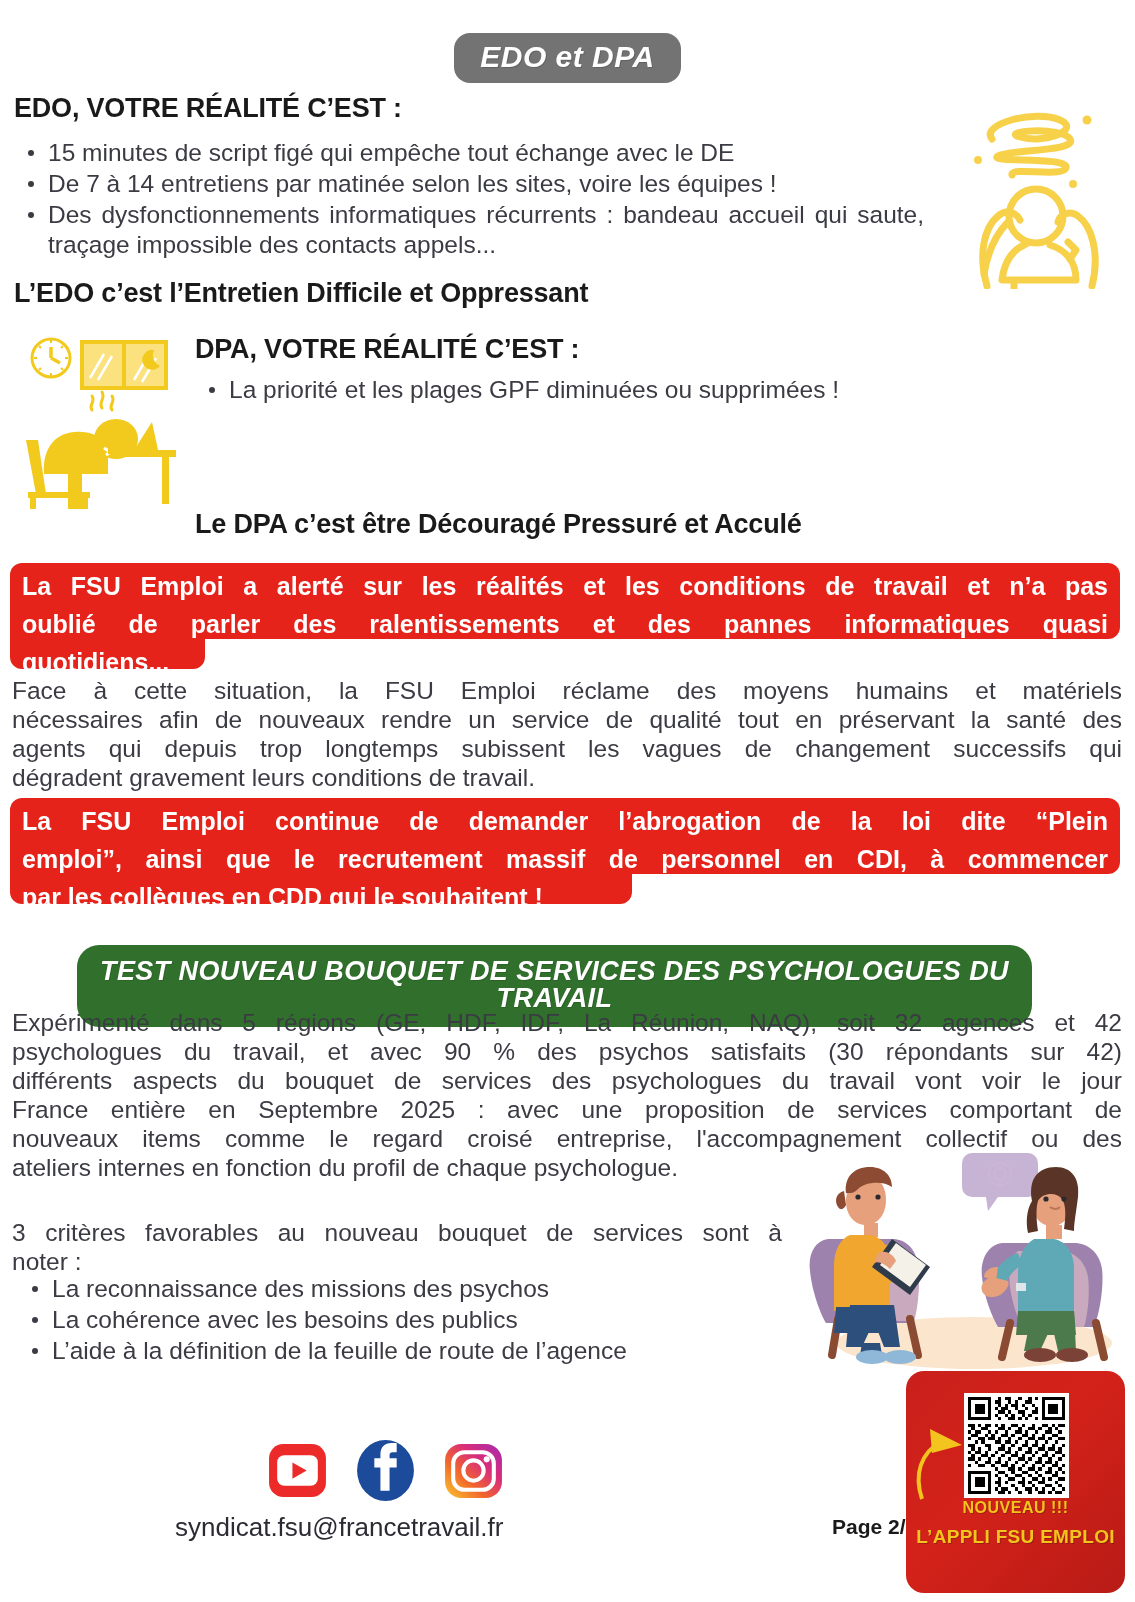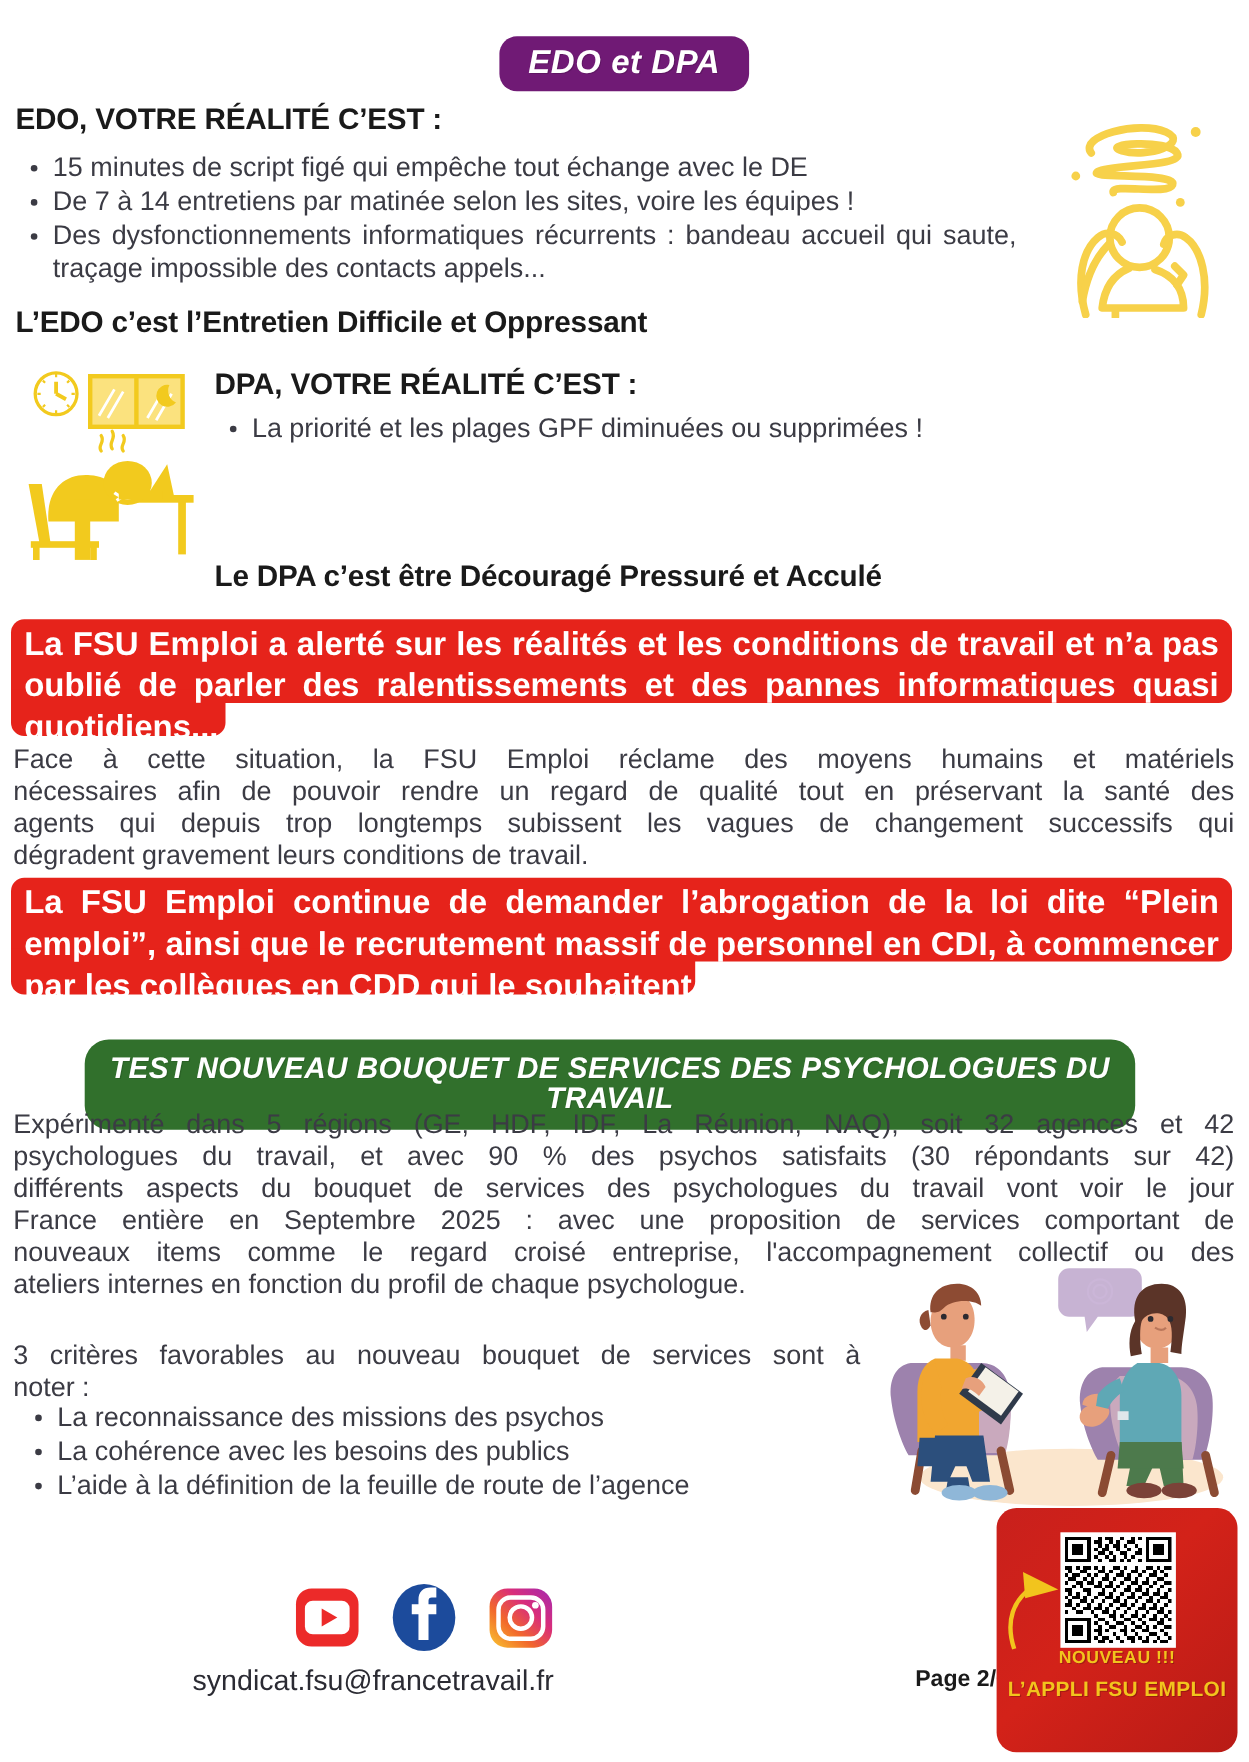--- a/index.html
+++ b/index.html
@@ -17,21 +17,21 @@
   }
 
   
   .badge-wrap {
     position: absolute;
     top: 33px; left: 0; width: 1135px;
     text-align: center;
   }
   .green-badge {
     display: inline-block;
-    background: #701a75;
+    background: #737373;
     color: #ffffff;
     border-radius: 16px;
     padding: 9px 26px 11px;
     font-size: 30px;
     font-weight: bold;
     font-style: italic;
     letter-spacing: 0.5px;
     line-height: 1;
     text-shadow: 1px 1px 0 rgba(0,0,0,.15);
   }
@@ -80,21 +80,21 @@
 
   .red-block {
     position: absolute;
     background: #e6231b;
     border-radius: 12px;
   }
   .red-block-txt {
     position: absolute;
     color: #fff;
     font-weight: bold;
-    font-size: 30px;
+    font-size: 25px;
     line-height: 38px;
     text-align: justify;
   }
   .jline {
     display: block;
     text-align: justify;
     text-align-last: justify;
     white-space: nowrap;
   }
   .jline.nol { text-align-last: left; }
@@ -261,21 +261,21 @@
 <div class="red-block" style="left:10px; top:563px; width:1110px; height:76px;"></div>
 <div class="red-block" style="left:10px; top:627px; width:195px; height:42px; border-radius:0 12px 12px 12px;"></div>
 <div class="red-block-txt" style="left:22px; top:567px; width:1086px;">
   <span class="jline">La FSU Emploi a alerté sur les réalités et les conditions de travail et n’a pas</span>
   <span class="jline">oublié de parler des ralentissements et des pannes informatiques quasi</span>
   <span class="jline nol">quotidiens...</span>
 </div>
 
 <div class="para" style="left:12px; top:676px; width:1110px;">
   <span class="jline">Face à cette situation, la FSU Emploi réclame des moyens humains et matériels</span>
-  <span class="jline">nécessaires afin de pouvoir rendre un regard de qualité tout en préservant la santé des</span>
+  <span class="jline">nécessaires afin de nouveaux rendre un service de qualité tout en préservant la santé des</span>
   <span class="jline">agents qui depuis trop longtemps subissent les vagues de changement successifs qui</span>
   <span class="jline nol">dégradent gravement leurs conditions de travail.</span>
 </div>
 
 <div class="red-block" style="left:10px; top:798px; width:1110px; height:76px;"></div>
 <div class="red-block" style="left:10px; top:862px; width:622px; height:42px; border-radius:0 12px 12px 12px;"></div>
 <div class="red-block-txt" style="left:22px; top:802px; width:1086px;">
   <span class="jline">La FSU Emploi continue de demander l’abrogation de la loi dite “Plein</span>
   <span class="jline">emploi”, ainsi que le recrutement massif de personnel en CDI, à commencer</span>
   <span class="jline nol">par les collègues en CDD qui le souhaitent !</span>

